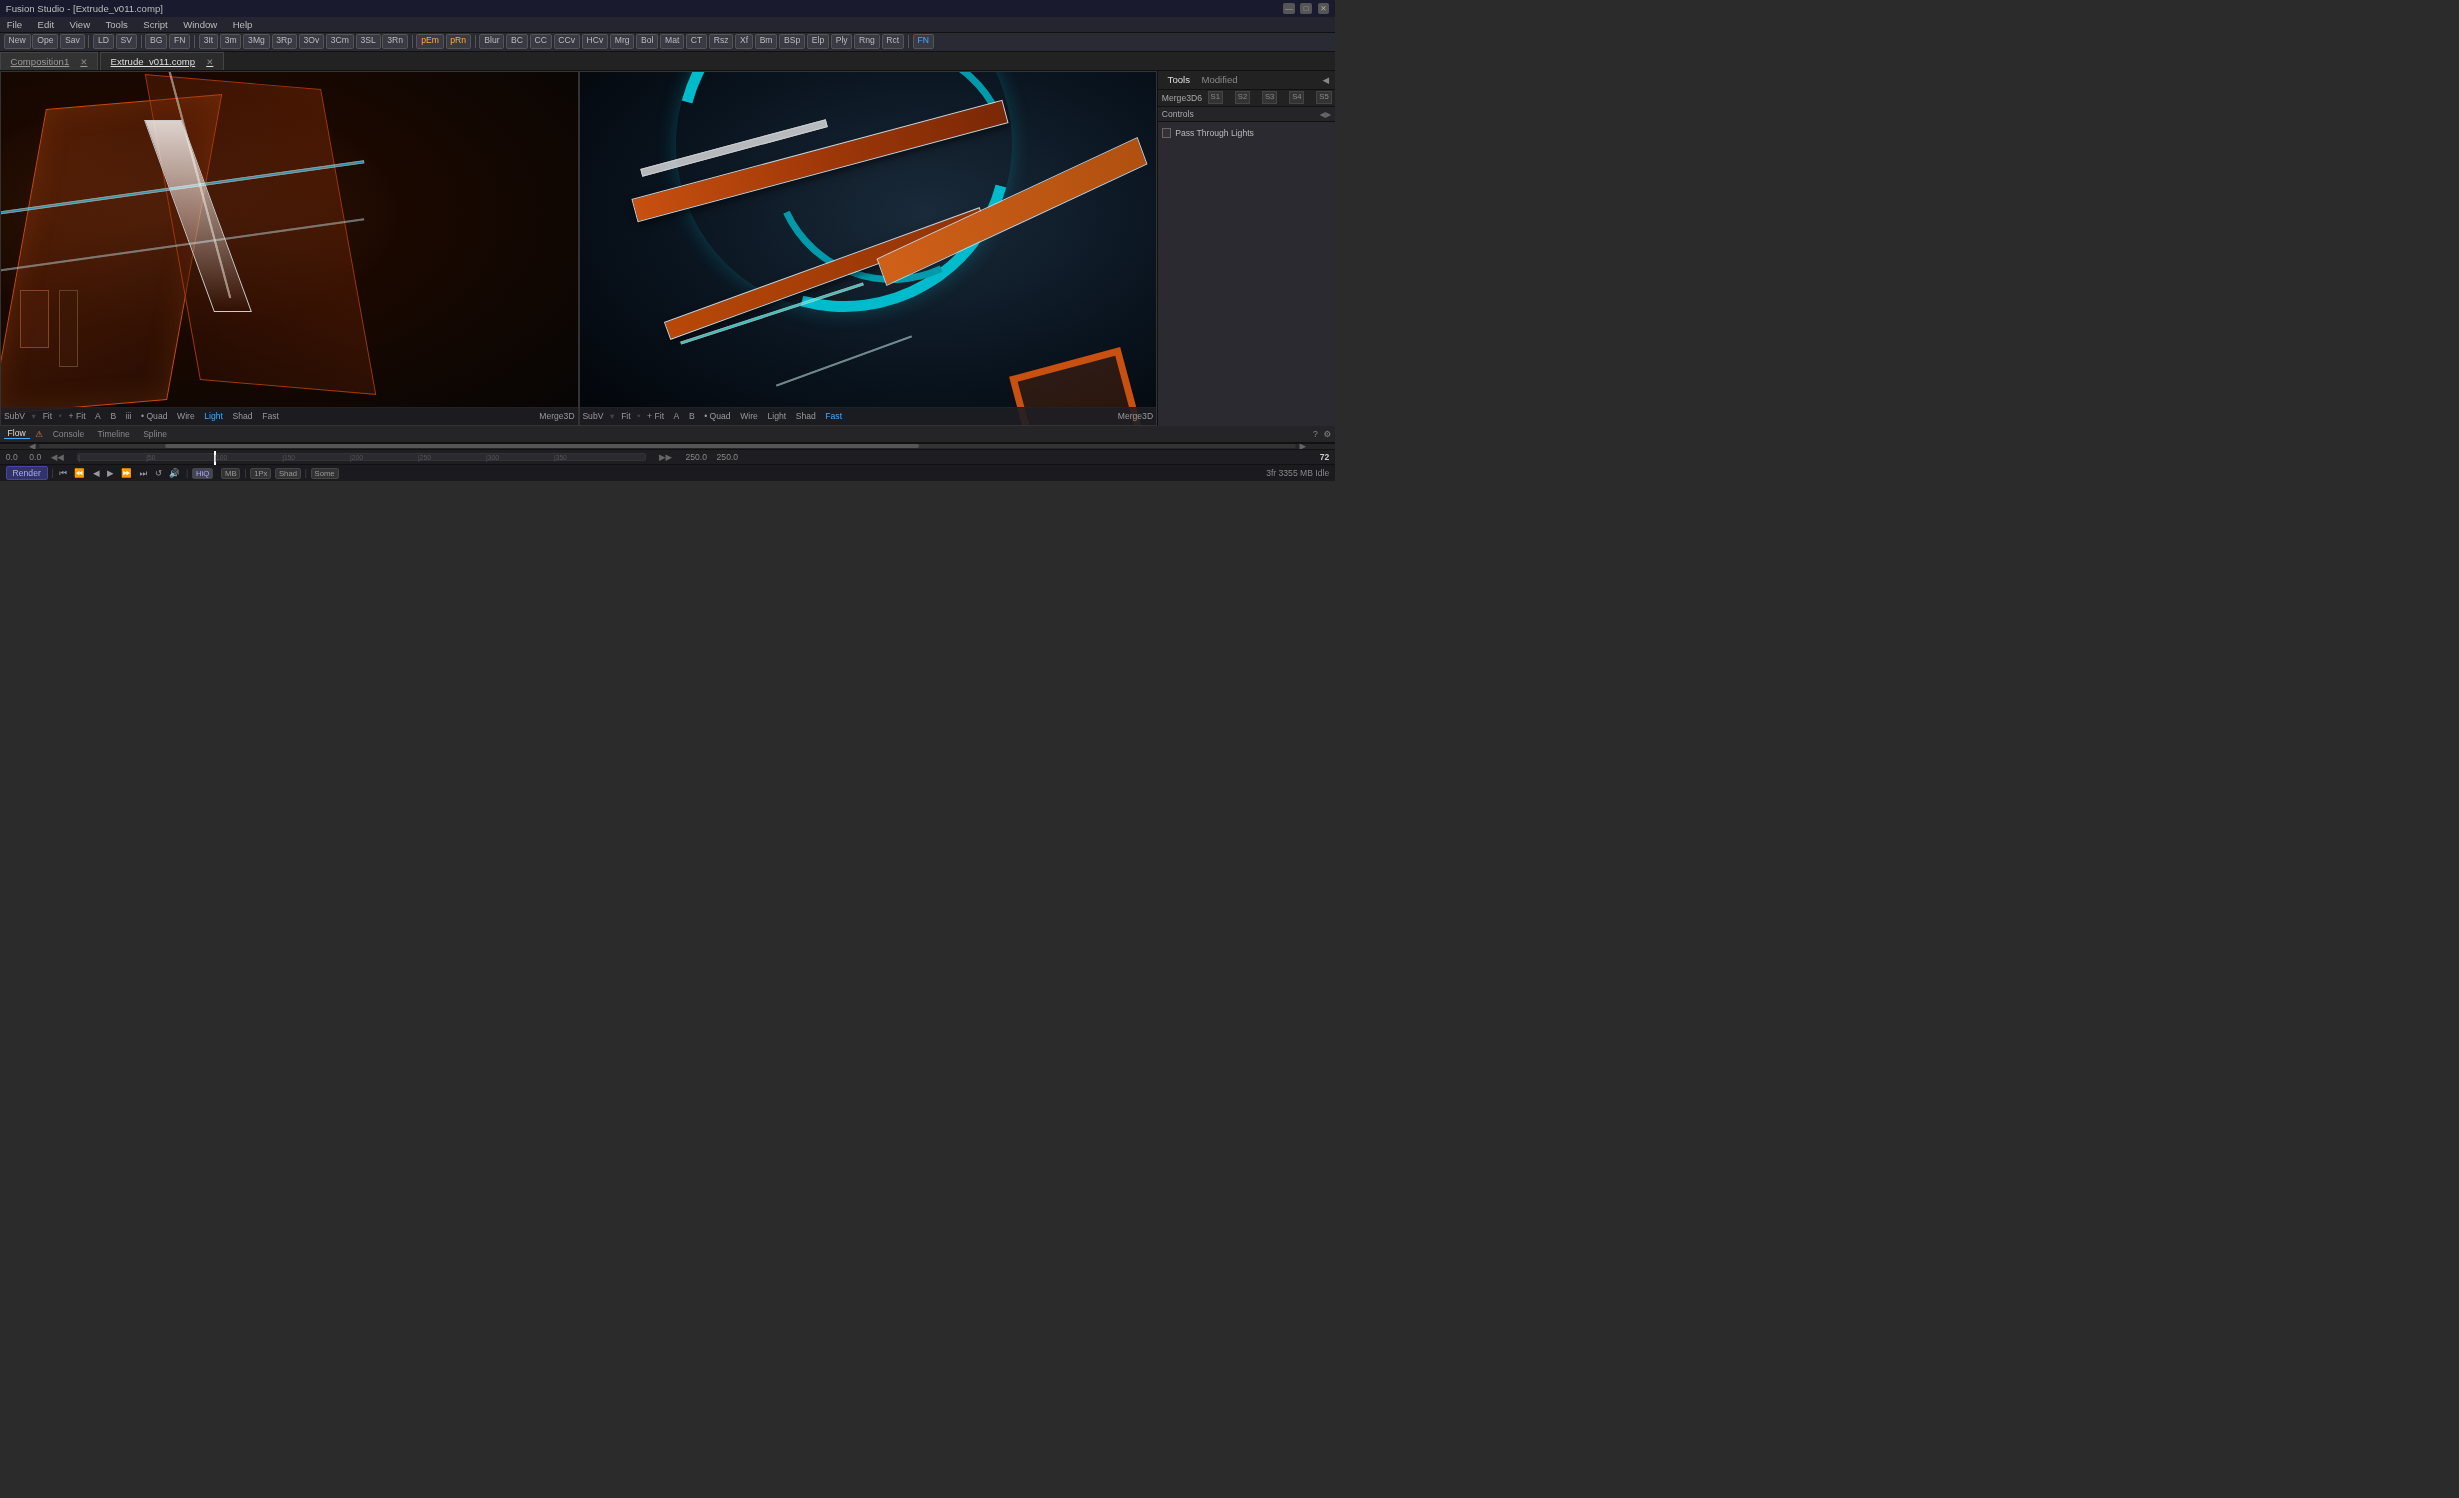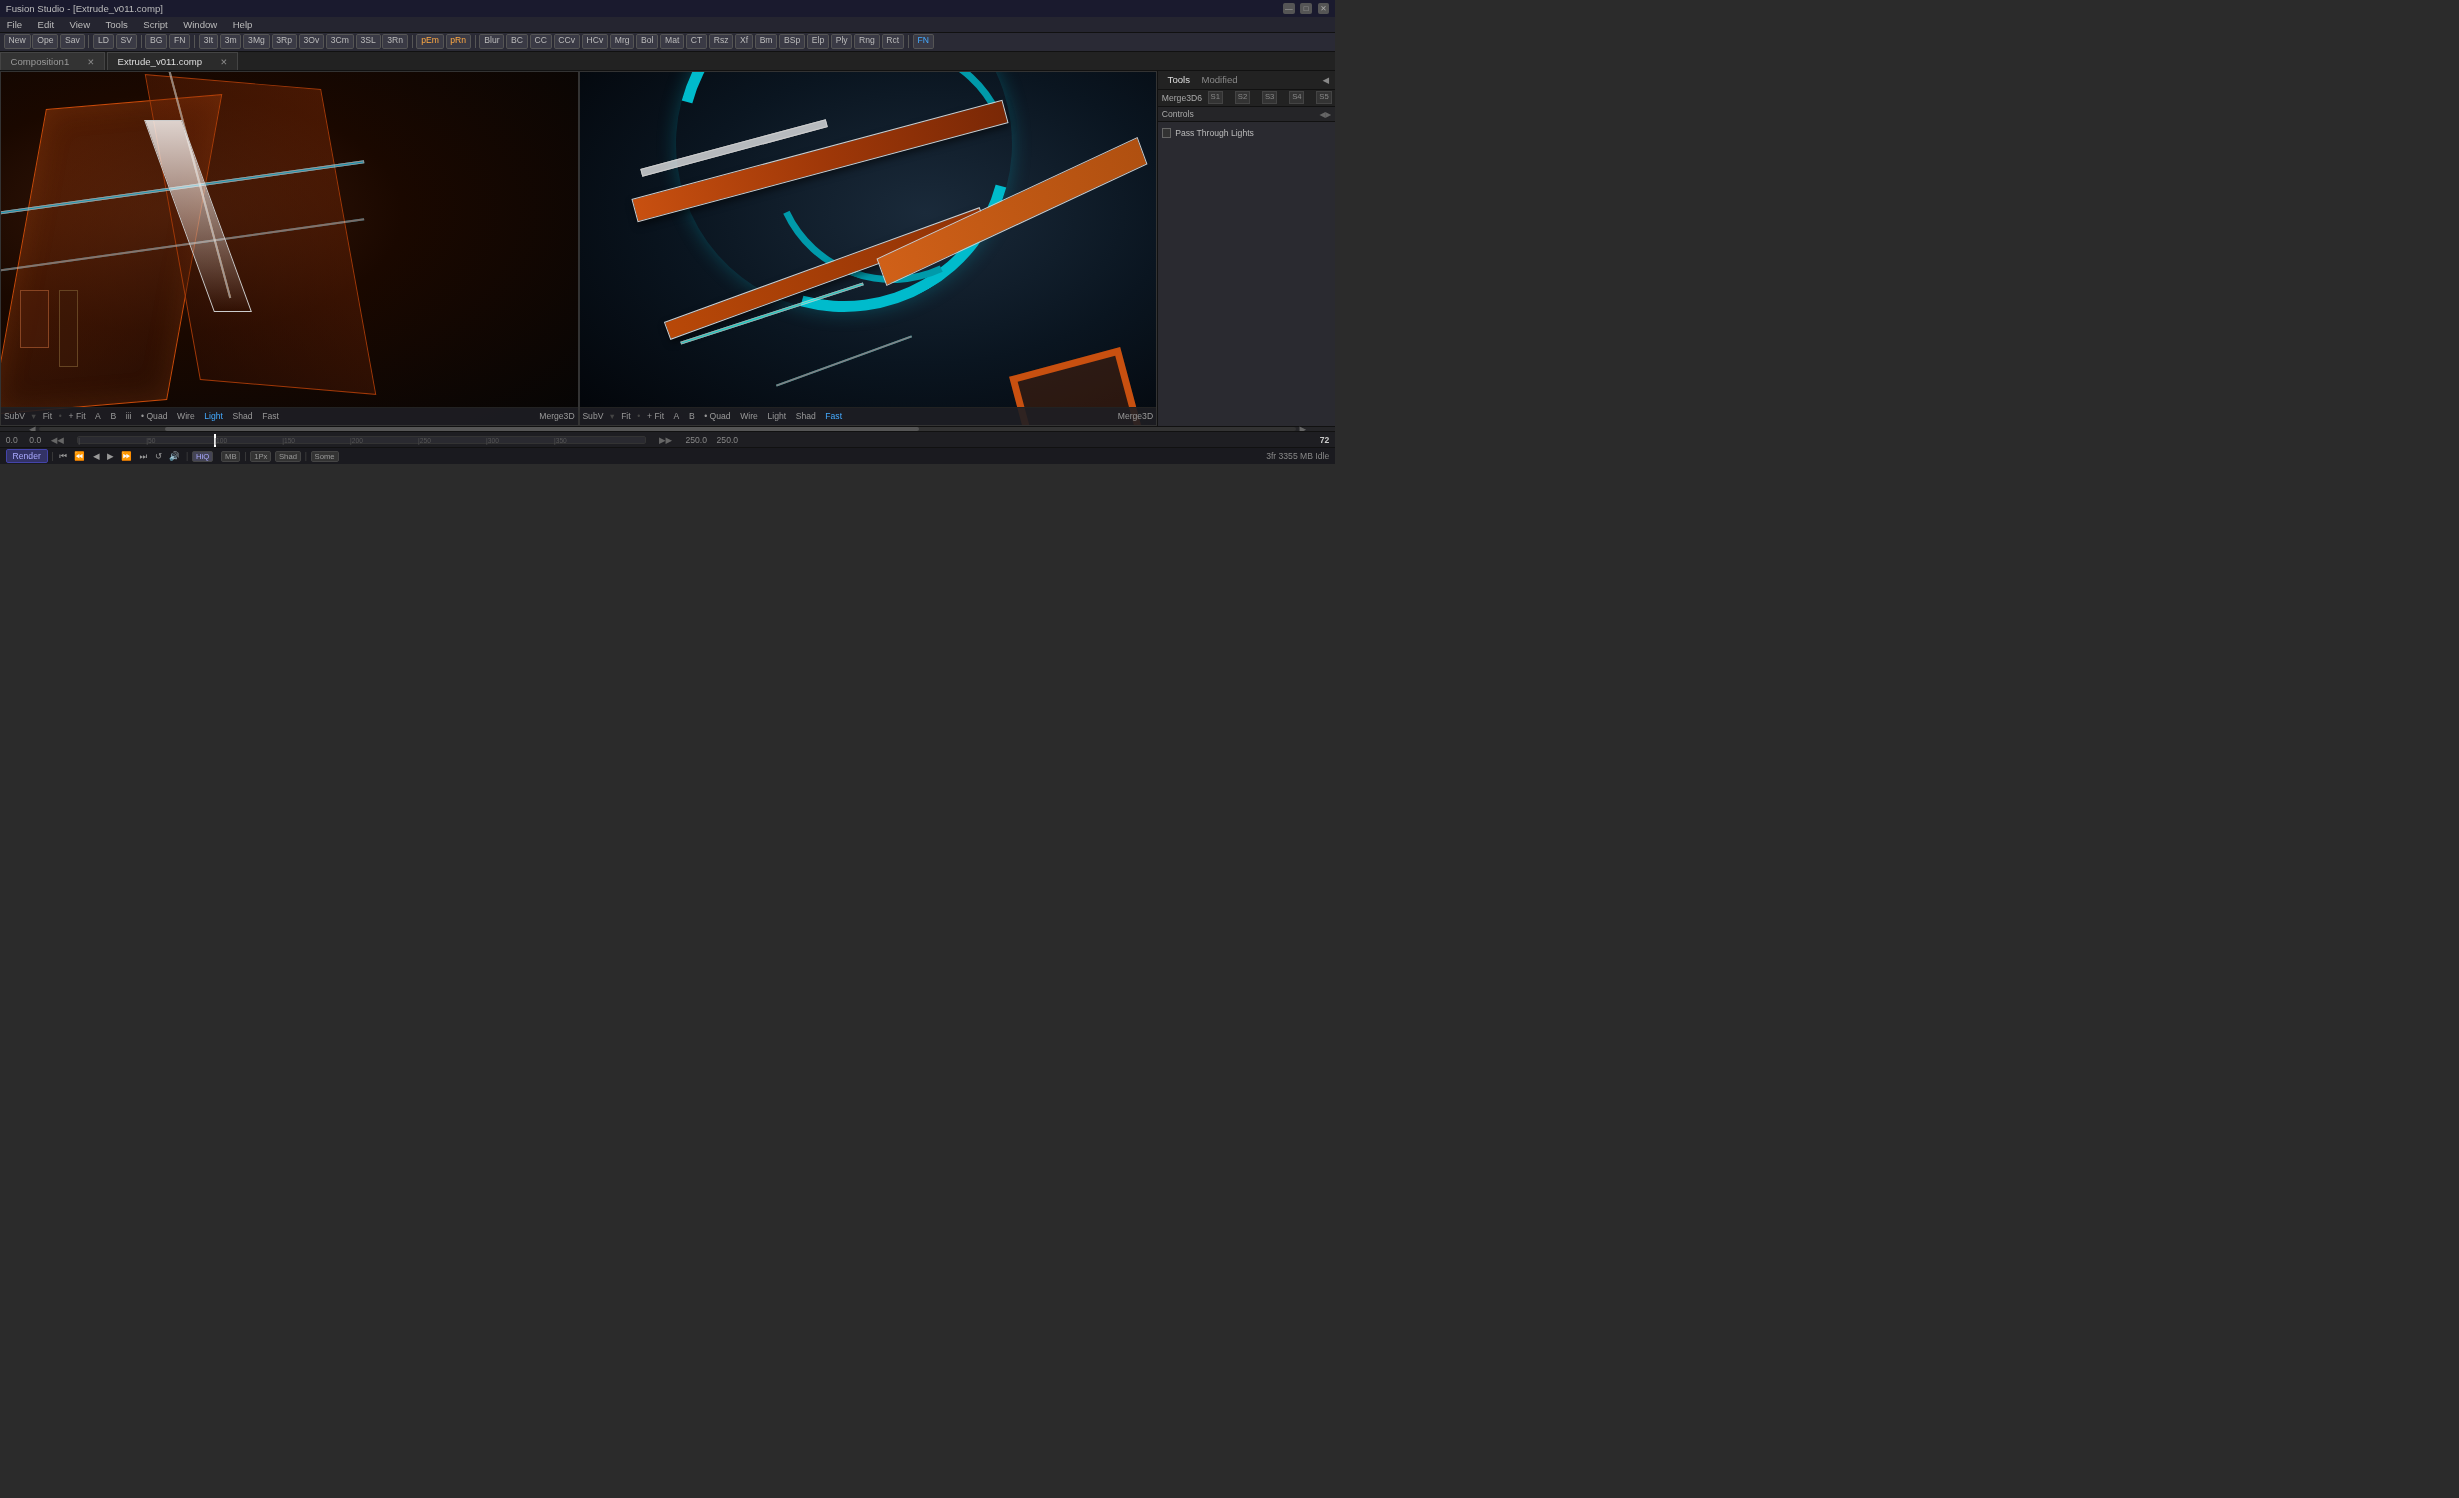--- a/index.html
+++ b/index.html
@@ -86,22 +86,23 @@
       height: 17.3px;
       padding: 0 9.6px;
       background: #333;
       border: 1px solid #444;
       border-bottom: none;
       color: #999;
       font-size: 9.6px;
       cursor: pointer;
       display: flex;
       align-items: center;
-      gap: 18px;
+      gap: 11px;
       margin-right: 1.9px;
+      text-decoration: underline;
     }
     .tab.active { background: #2b2b2b; color: #ddd; }
     .tab .tab-close { color: #888; font-size: 8.6px; cursor: pointer; }
 
     
     #viewports {
       display: flex;
       flex: 1;
       height: 355px;
       background: #000;
@@ -685,20 +686,30 @@
 
       <div id="merge3d-panel">
         <div class="panel-row">
           <div class="panel-checkbox"></div>
           <span style="font-size:8.6px;color:#bbb;flex:1;margin-left:3.8px;">Pass Through Lights</span>
         </div>
       </div>
     </div>
   </div>
 
+  <div id="ng-tab-row">
+    <span class="ng-tab active">Flow</span>
+    <span style="color:#e84;font-size:8.6px;">⚠</span>
+    <span class="ng-tab">Console</span>
+    <span class="ng-tab">Timeline</span>
+    <span class="ng-tab">Spline</span>
+    <span style="flex:1;"></span>
+    <span style="font-size:8.6px;color:#888;cursor:pointer;">?</span>
+    <span style="font-size:8.6px;color:#888;cursor:pointer;">⚙</span>
+  </div>
 
   <div id="node-graph">
     <div id="ng-canvas">
 
       <svg id="connections-svg">
 
         <path class="wire" d="M 195,180 Q 250,180 390,180"></path>
         <path class="wire" d="M 390,160 Q 360,140 300,120 Q 250,100 195,180"></path>
 
         <path class="wire wire-thin" d="M 510,150 Q 560,150 580,165"></path>

